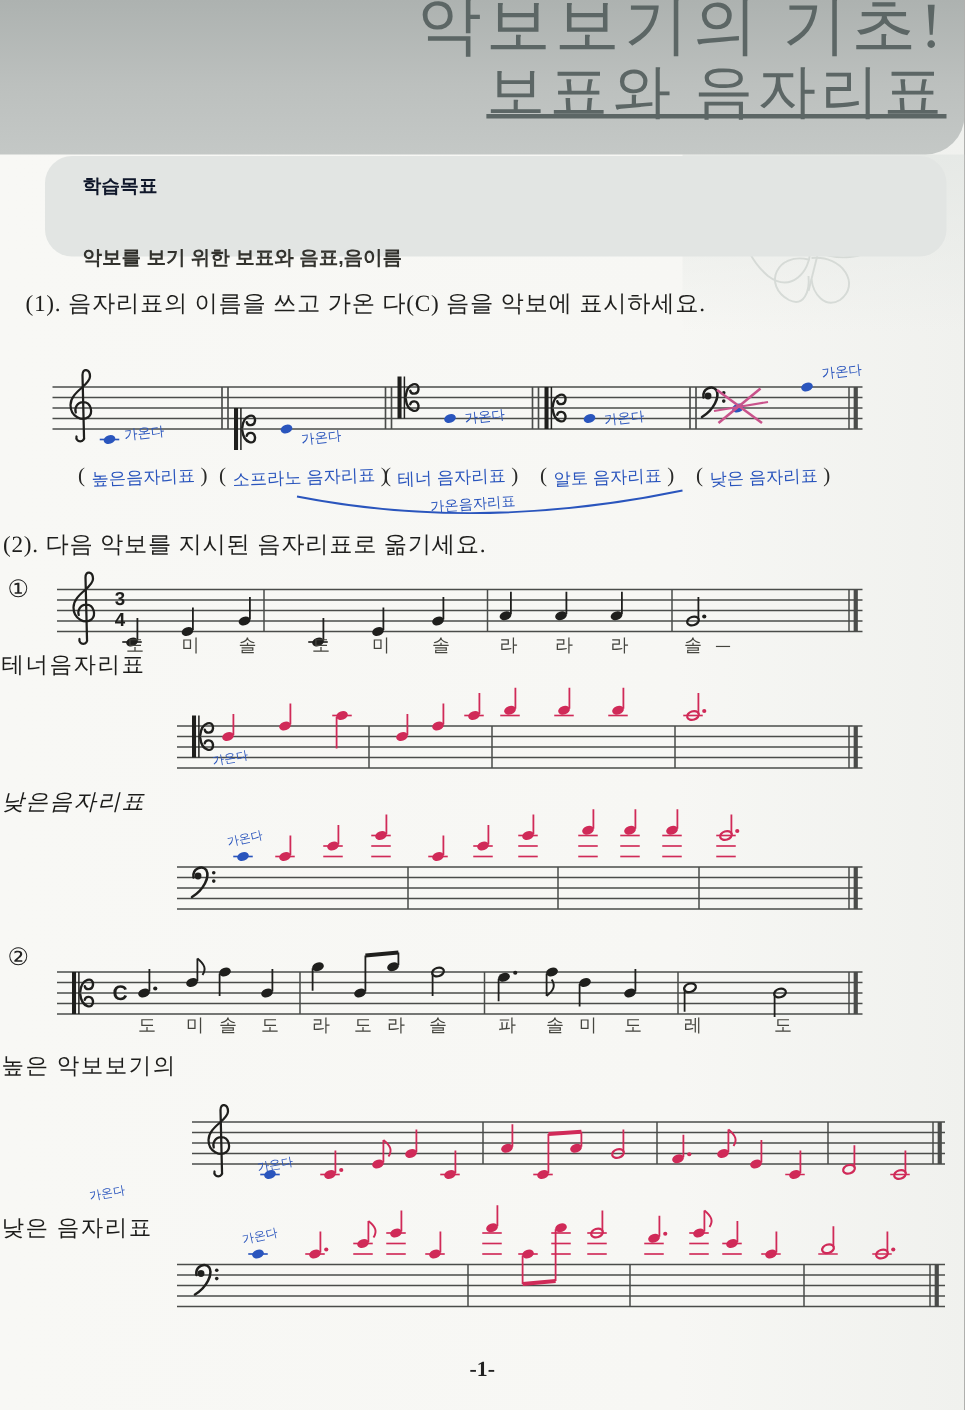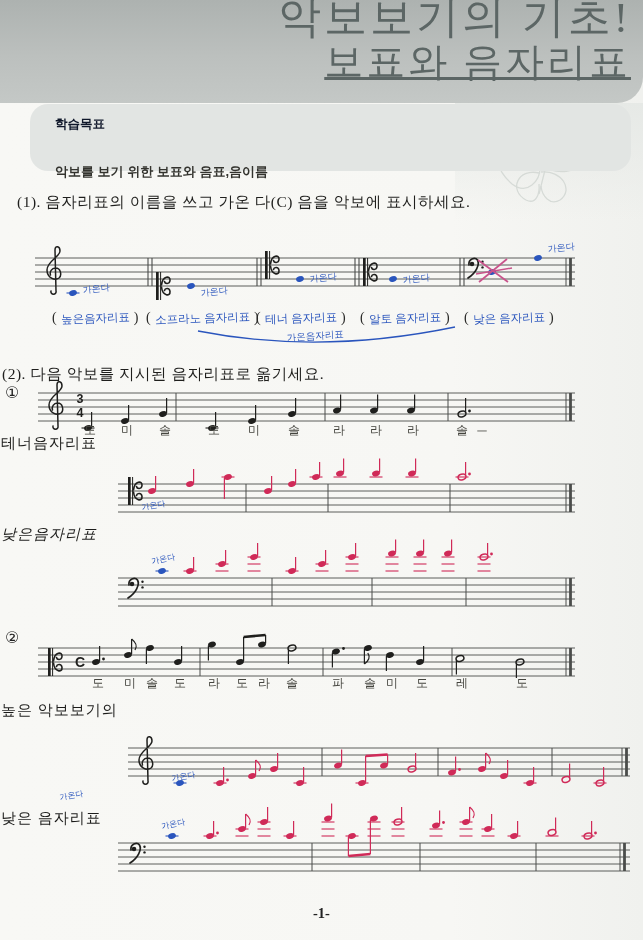--- a/index.html
+++ b/index.html
@@ -87,21 +87,21 @@
       <span class="bluehand">알토 음자리표</span>
       <span class="paren">)</span>
     </span>
     <span class="grp" style="left:464px;">
       <span class="paren">(</span>
       <span class="bluehand">낮은 음자리표</span>
       <span class="paren">)</span>
     </span>
   </div>
 
-  <div class="q" style="left:2px;top:353px;margin-top:11px;">(2). 다음 악보를 지시된 음자리표로 옮기세요.</div>
+  <div class="q" style="left:2px;top:353px;">(2). 다음 악보를 지시된 음자리표로 옮기세요.</div>
 
   <div class="marker" style="left:5px;top:383px;">①</div>
   <div class="slabel" style="left:1px;top:434px;">테너음자리표</div>
   <div class="slabel" style="left:1px;top:525px;font-style:italic;">낮은음자리표</div>
 
   <div class="marker" style="left:5px;top:628px;">②</div>
   <div class="slabel" style="left:1px;top:701px;">높은 악보보기의</div>
   <div class="slabel" style="left:1px;top:809px;">낮은 음자리표</div>
 
   <div class="footer">-1-</div>

